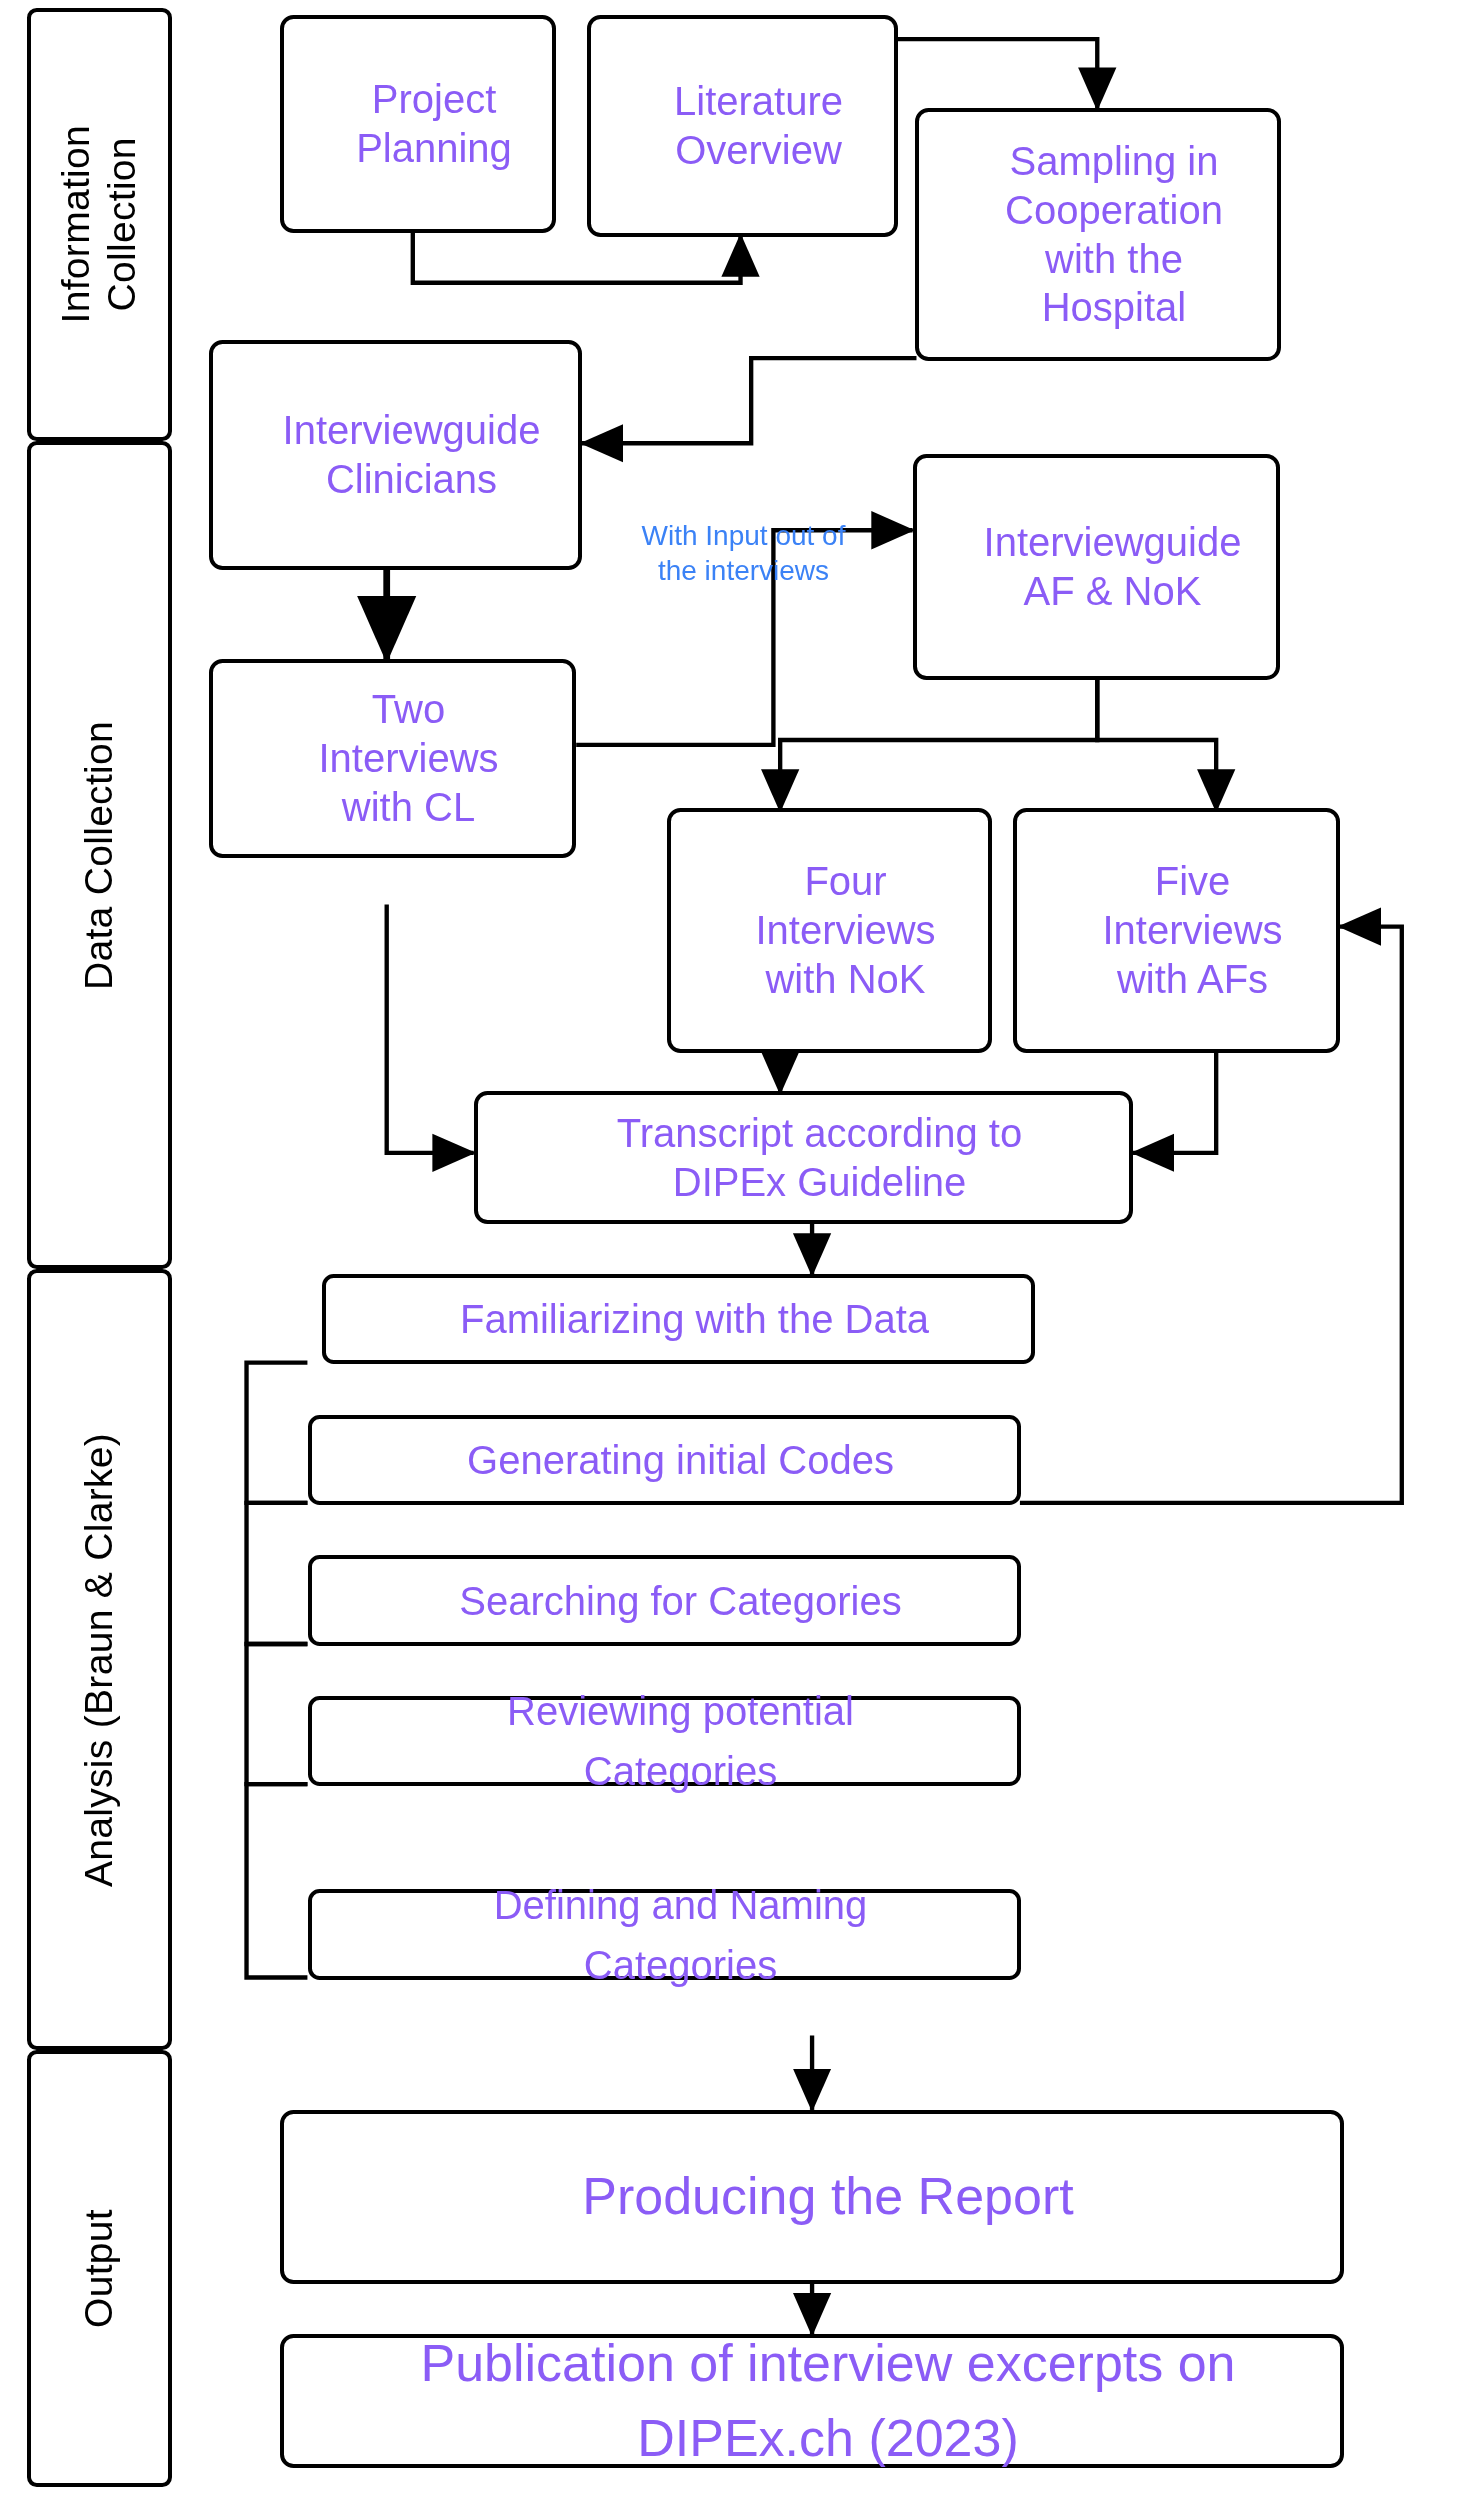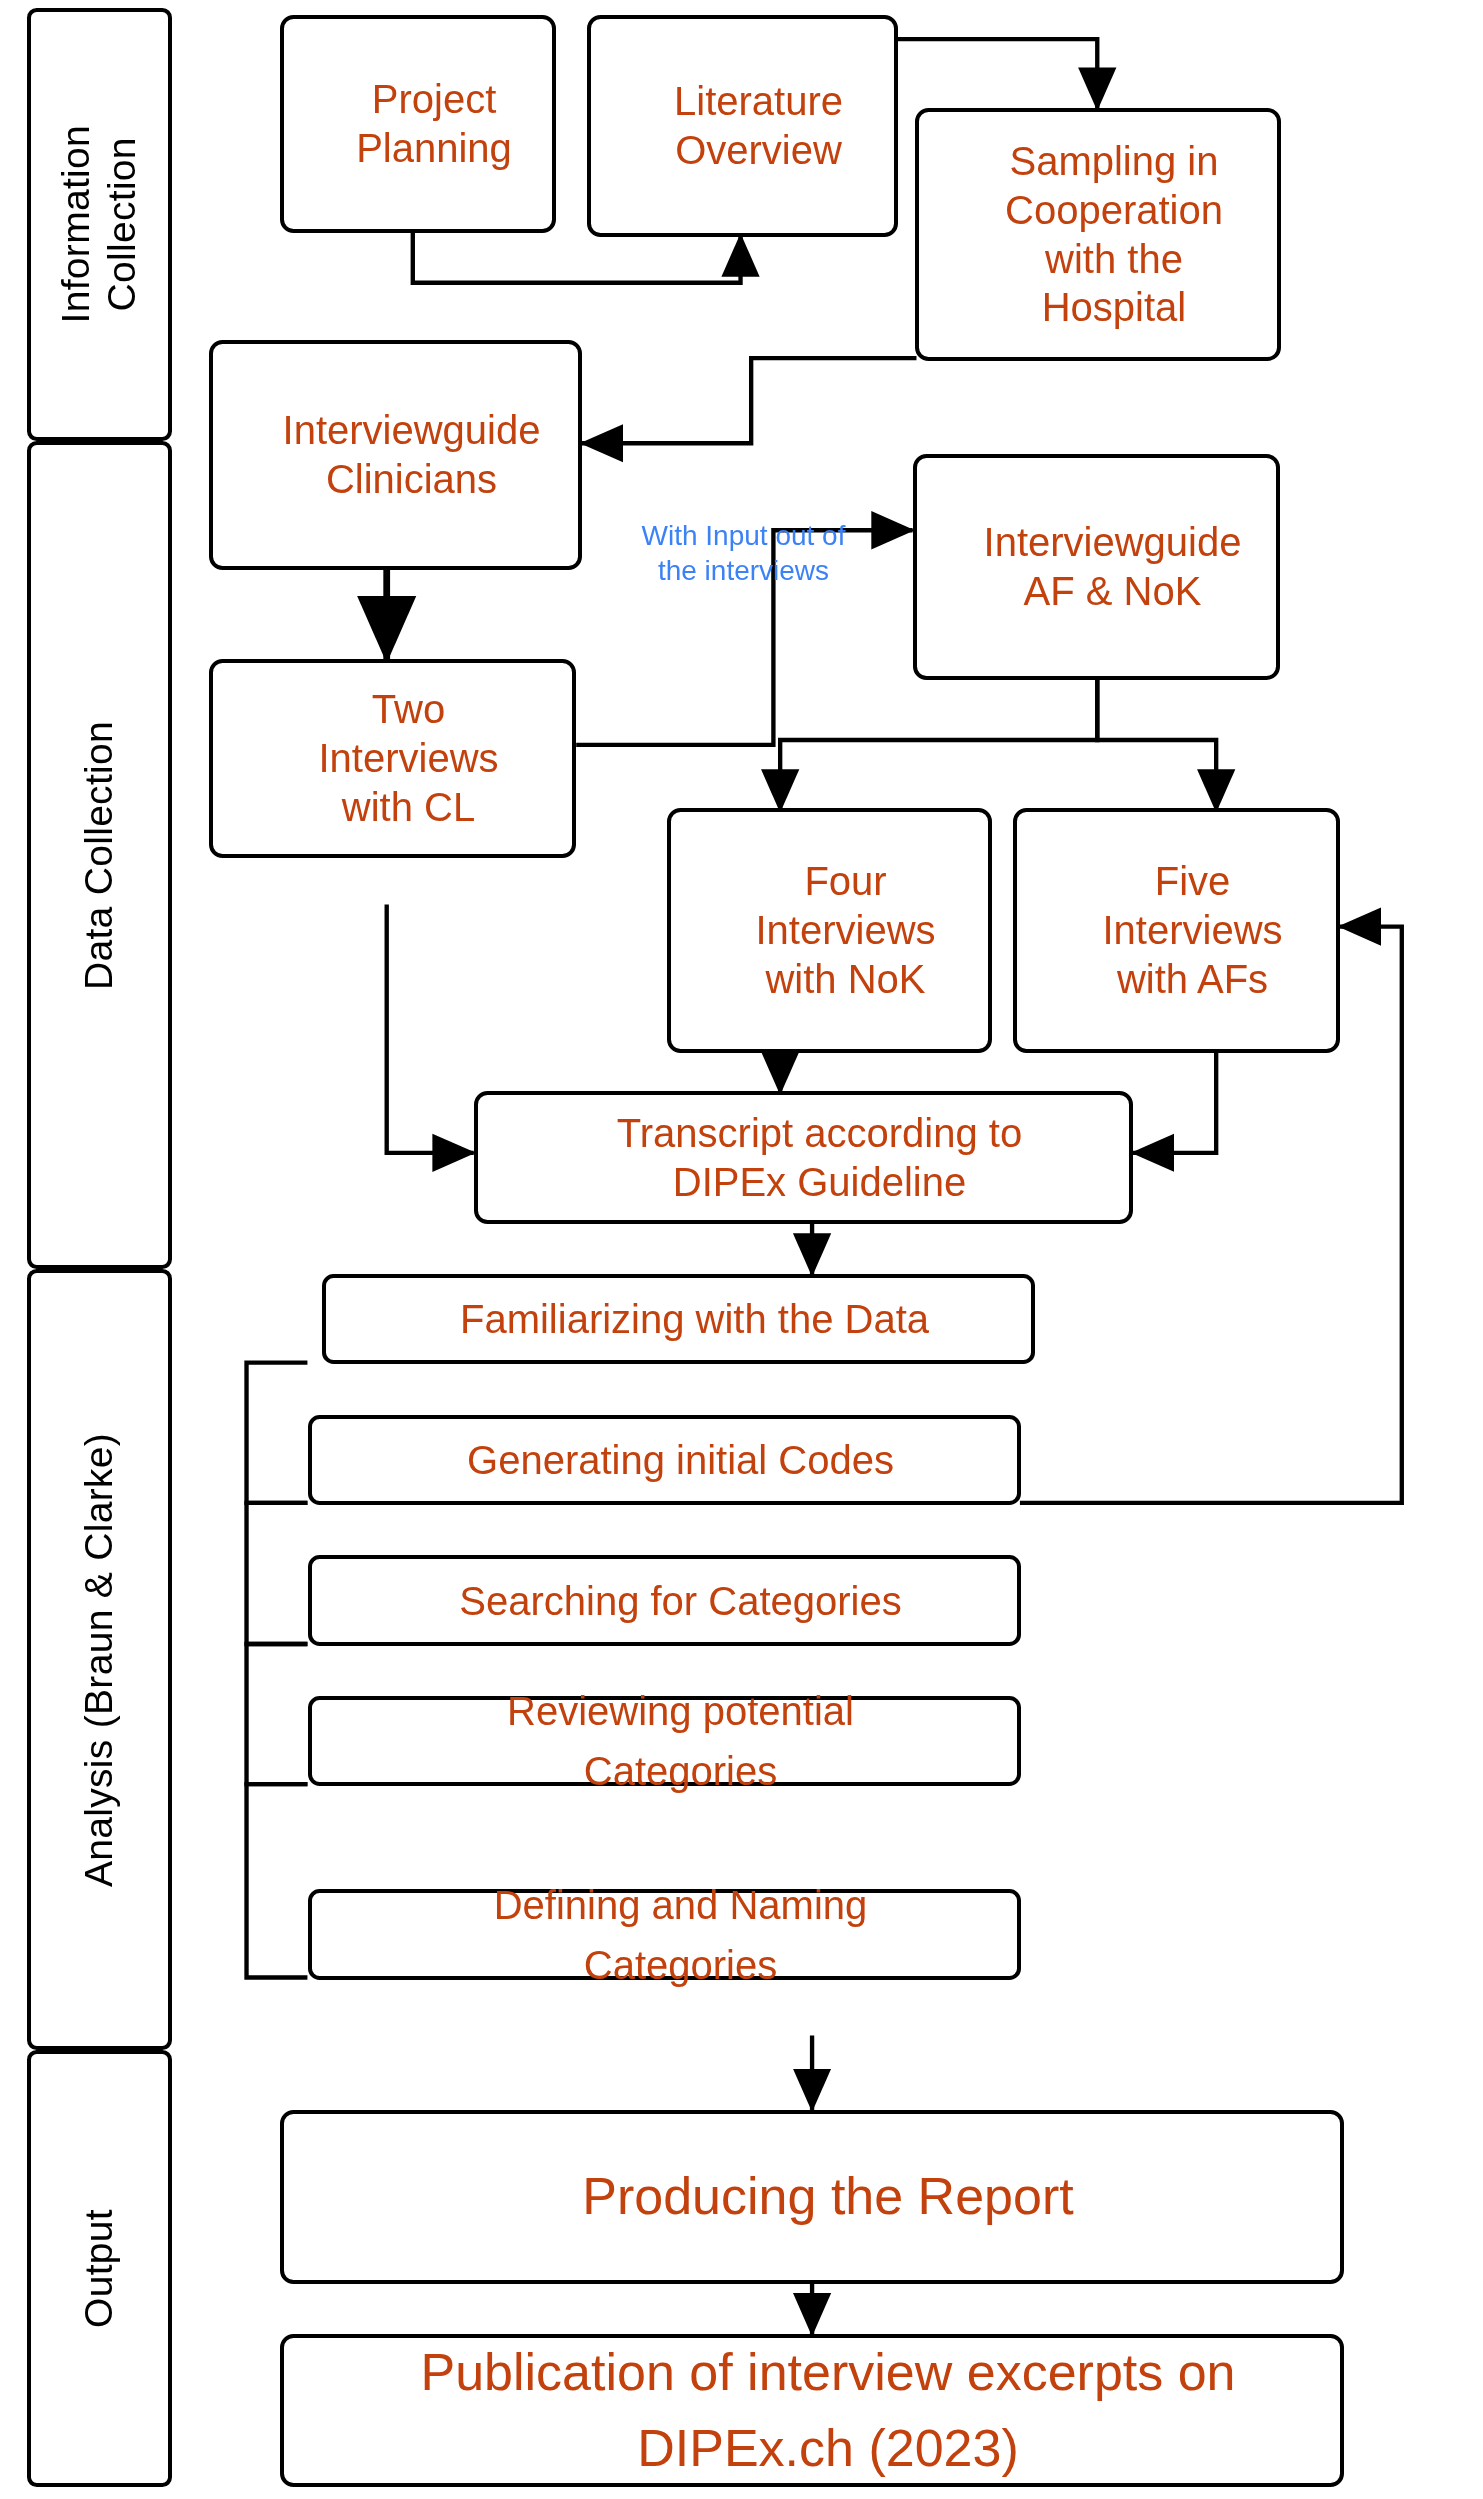--- a/index.html
+++ b/index.html
@@ -46,21 +46,21 @@
   
   .node {
     position: absolute;
     border: 4.8px solid #000;
     border-radius: 13.5px;
     background: #fff;
     display: flex;
     align-items: center;
     justify-content: center;
     text-align: center;
-    color: #c2410c;
+    color: #8b5cf6;
     z-index: 3;
     padding-left: 32px;
   }
   .node span {
     display: block;
     font-size: 40px;
     line-height: 1.22;
     white-space: pre-line;
     padding: 0 7.7px;
   }
@@ -213,21 +213,21 @@
 
   <div class="node analysis" style="left:308px; top:1889px; width:713px; height:91px;">
     <span>Defining and Naming
 Categories</span>
   </div>
 
   <div class="node wide" style="left:280px; top:2110px; width:1064px; height:174px;">
     <span>Producing the Report</span>
   </div>
 
-  <div class="node wide" style="left:280px; top:2334px; width:1064px; height:153px;text-align:center;">
+  <div class="node wide" style="left:280px; top:2334px; width:1064px; height:134px;text-align:center;">
     <span>Publication of interview excerpts on
 DIPEx.ch (2023)</span>
   </div>
 
   <div class="edge-label" style="left:584px; top:483px; width:319px;">
     <span>With Input out of
 the interviews</span>
   </div>
 
 </div>

